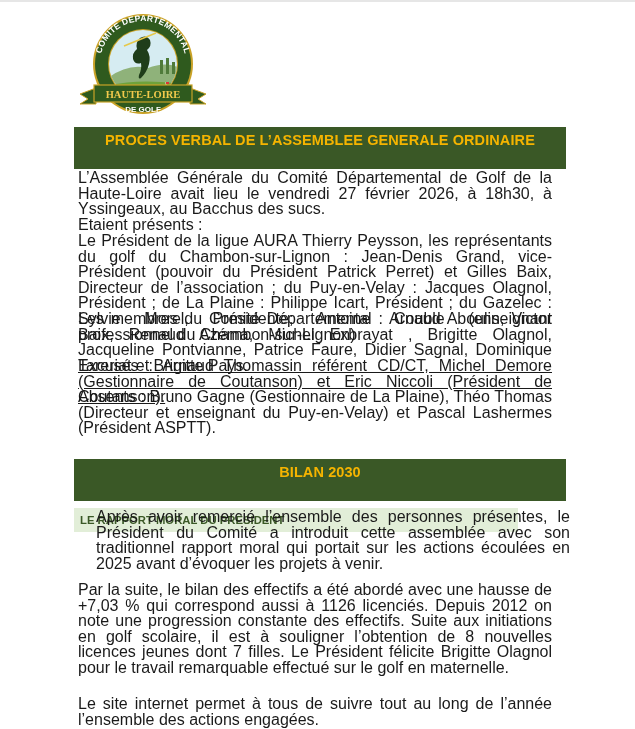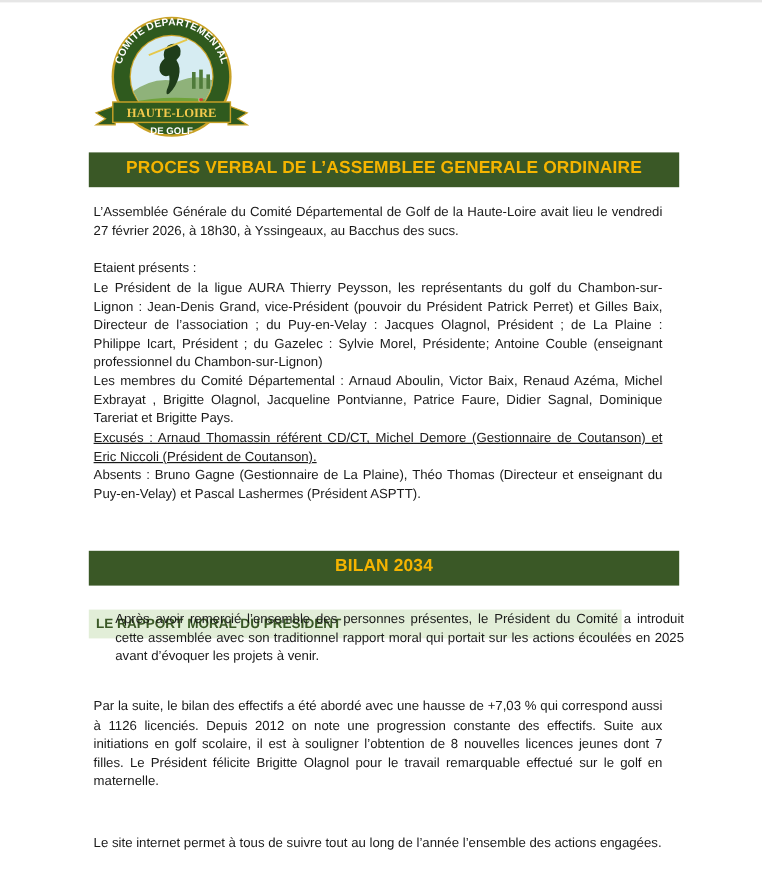--- a/index.html
+++ b/index.html
@@ -10,42 +10,42 @@
     color: #1a1a1a;
     position: relative;
   }
   .page-top-border {
     position: absolute; left: 0; top: 0; width: 635px; height: 2px; background: #e6e6e6;
   }
   .logo {
     position: absolute; left: 78px; top: 8px; width: 130px; height: 112px;
   }
   .banner {
-    position: absolute; left: 74px; width: 492px; height: 29px;
+    position: absolute; left: 74px; width: 492px; height: 42px;
     background: #3a5826;
     color: #f5b400;
     font-weight: bold;
     font-size: 14.5px;
     text-align: center;
     line-height: 27px;
     letter-spacing: 0.1px;
   }
   .subbanner {
     position: absolute; left: 74px; width: 444px; height: 24px;
     background: #e2eed8;
     color: #3a5826;
     font-weight: bold;
     font-size: 11.3px;
     line-height: 24px;
     padding-left: 6px;
     box-sizing: border-box;
   }
   .para {
     position: absolute; left: 78px; width: 474px;
-    font-size: 11px;
+    font-size: 16px;
     line-height: 15.6px;
     text-align: justify;
     margin: 0;
   }
 </style>
 </head>
 <body>
 
 <div class="page-top-border"></div>
 
@@ -95,21 +95,21 @@
 
 <p class="para" style="top:170px;">L’Assemblée Générale du Comité Départemental de Golf de la Haute-Loire avait lieu le vendredi 27 février 2026, à 18h30, à Yssingeaux, au Bacchus des sucs.</p>
 
 <p class="para" style="top:217px;">Etaient présents :</p>
 <p class="para" style="top:233px;">Le Président de la ligue AURA Thierry Peysson, les représentants du golf du Chambon-sur-Lignon : Jean-Denis Grand, vice-Président (pouvoir du Président Patrick Perret) et Gilles Baix, Directeur de l’association ; du Puy-en-Velay : Jacques Olagnol, Président ; de La Plaine : Philippe Icart, Président ; du Gazelec : Sylvie Morel, Présidente; Antoine Couble (enseignant professionnel du Chambon-sur-Lignon)</p>
 <p class="para" style="top:311px;">Les membres du Comité Départemental : Arnaud Aboulin, Victor Baix, Renaud Azéma, Michel Exbrayat , Brigitte Olagnol, Jacqueline Pontvianne, Patrice Faure, Didier Sagnal, Dominique Tareriat et Brigitte Pays.</p>
 <p class="para" style="top:358px;text-decoration:underline;">Excusés : Arnaud Thomassin référent CD/CT, Michel Demore (Gestionnaire de Coutanson) et Eric Niccoli (Président de Coutanson).</p>
 <p class="para" style="top:389px;">Absents : Bruno Gagne (Gestionnaire de La Plaine), Théo Thomas (Directeur et enseignant du Puy-en-Velay) et Pascal Lashermes (Président ASPTT).</p>
 
 <div class="banner" style="top:459px;">
-  <span>BILAN 2034</span>
+  <span>BILAN 2030</span>
 </div>
 
 <div class="subbanner" style="top:508px;">
   <span>LE RAPPORT MORAL DU PRESIDENT</span>
 </div>
 
 <p class="para" style="top:509px;margin-left:18px;">Après avoir remercié l’ensemble des personnes présentes, le Président du Comité a introduit cette assemblée avec son traditionnel rapport moral qui portait sur les actions écoulées en 2025 avant d’évoquer les projets à venir.</p>
 <p class="para" style="top:582px;">Par la suite, le bilan des effectifs a été abordé avec une hausse de +7,03 % qui correspond aussi à 1126 licenciés. Depuis 2012 on note une progression constante des effectifs. Suite aux initiations en golf scolaire, il est à souligner l’obtention de 8 nouvelles licences jeunes dont 7 filles. Le Président félicite Brigitte Olagnol pour le travail remarquable effectué sur le golf en maternelle.</p>
 <p class="para" style="top:696px;">Le site internet permet à tous de suivre tout au long de l’année l’ensemble des actions engagées.</p>
 

